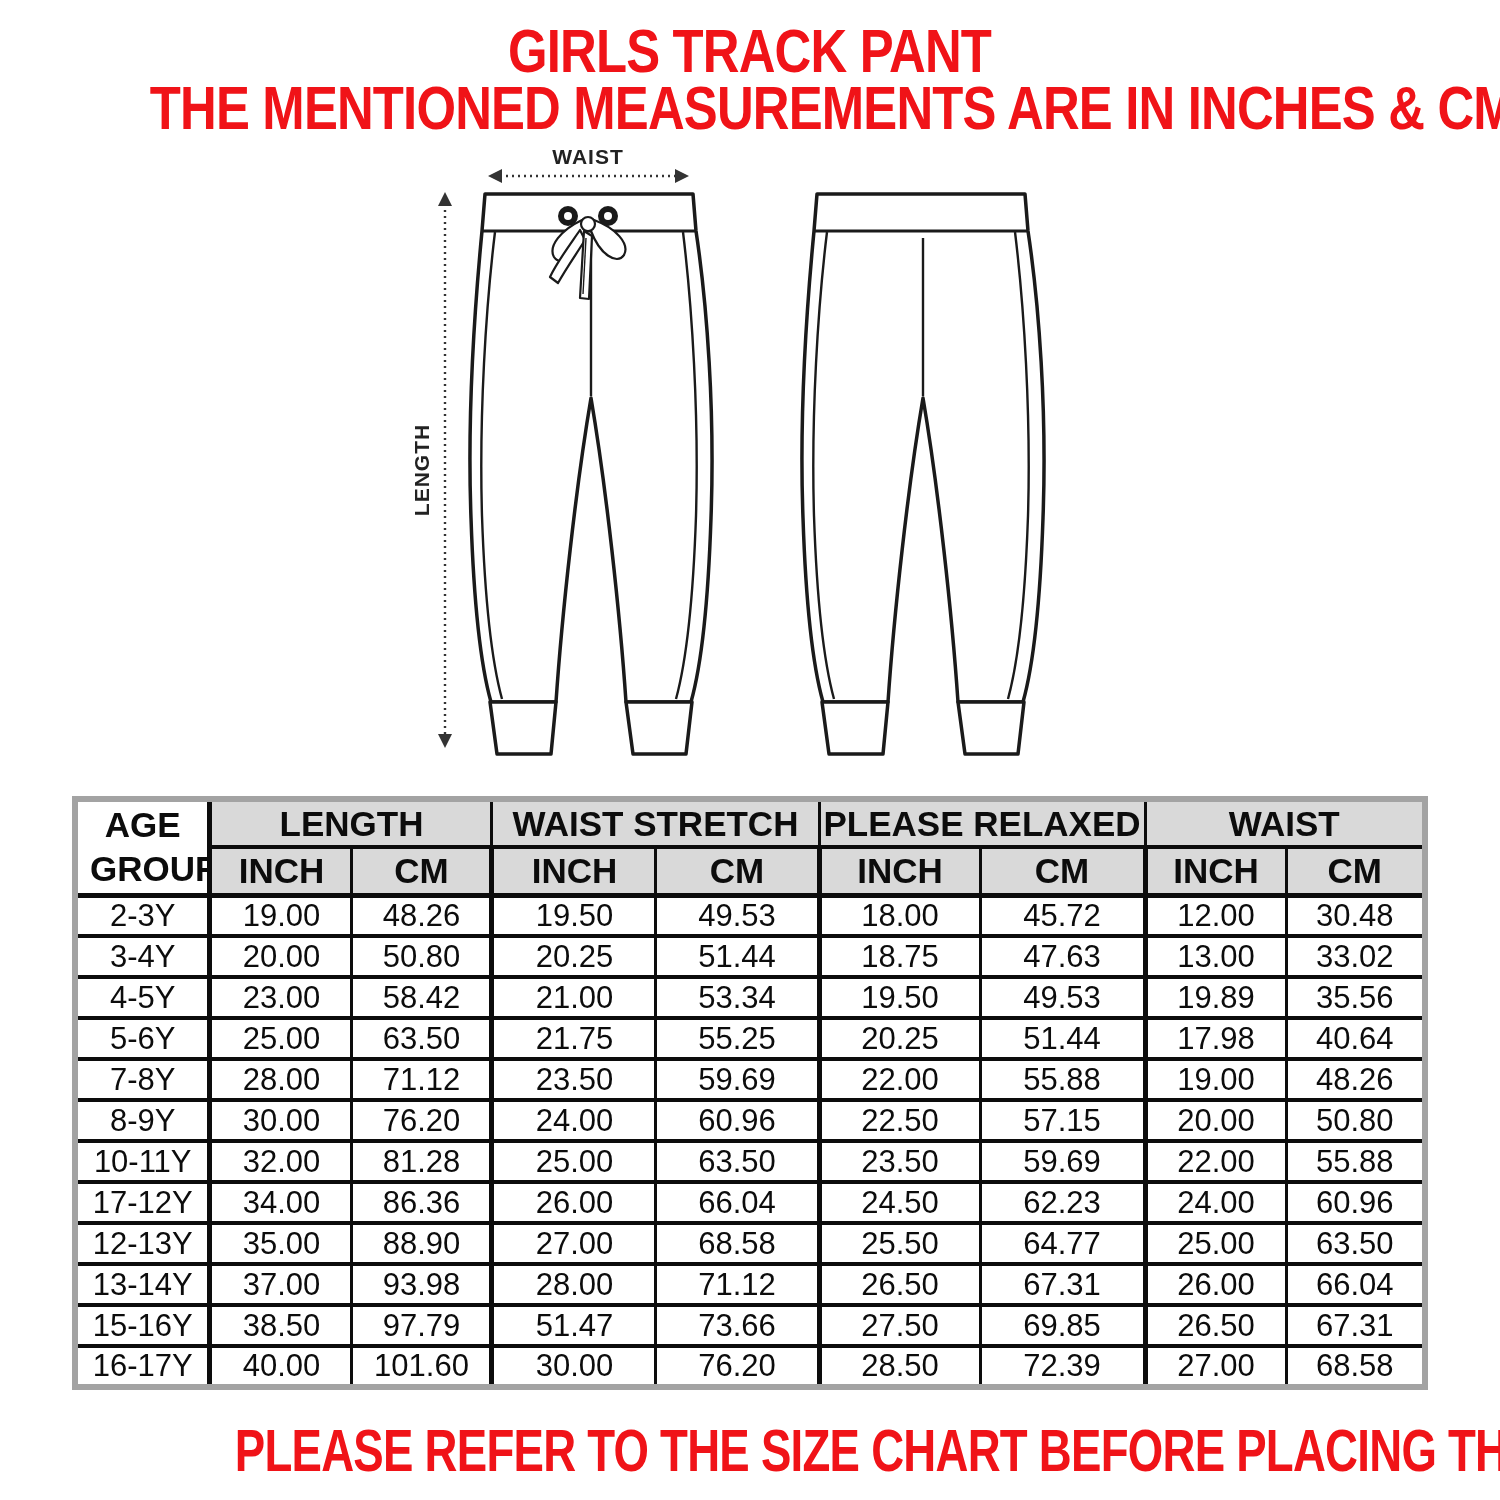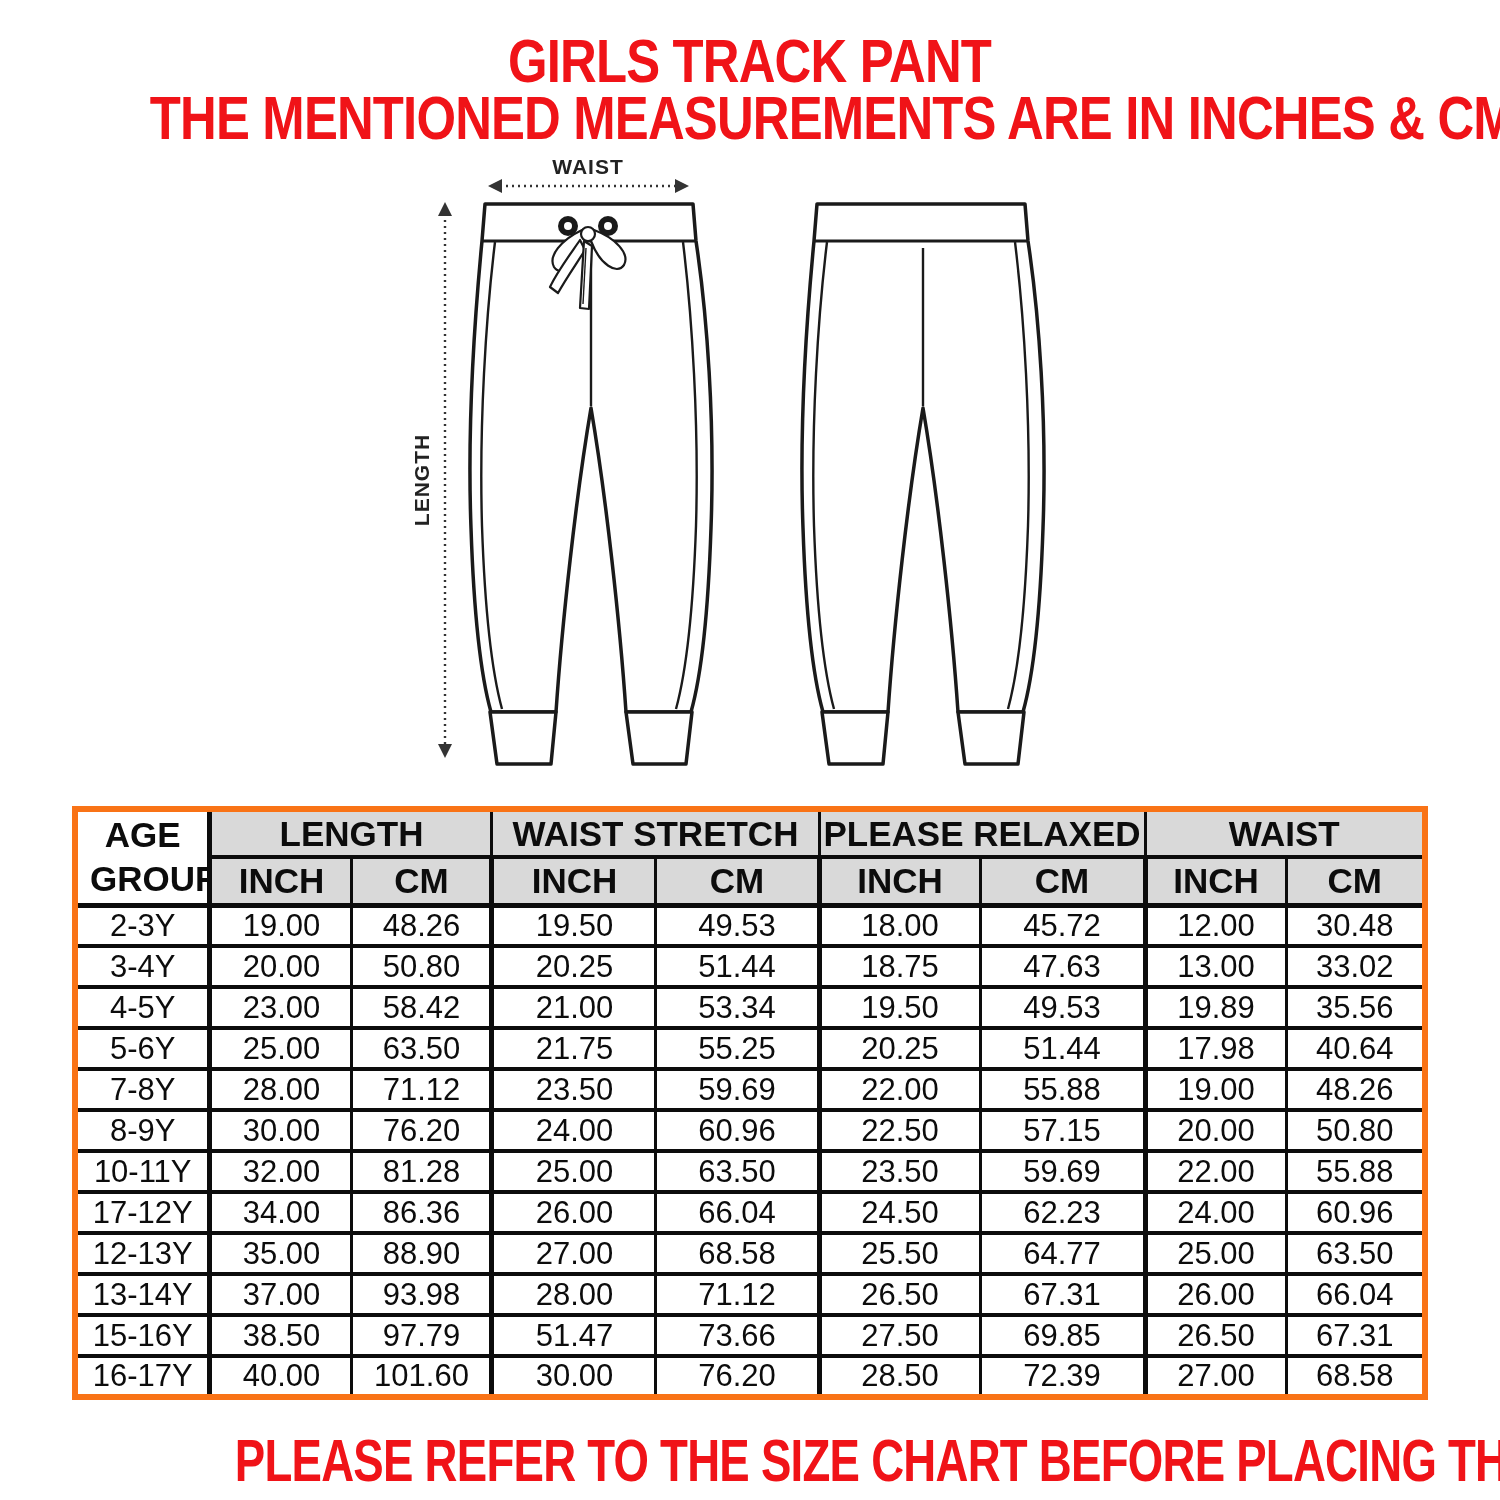--- a/index.html
+++ b/index.html
@@ -1,37 +1,37 @@
 <!DOCTYPE html>
 <html><head>
 <meta charset="utf-8">
 <style>
   * { margin: 0; padding: 0; box-sizing: border-box; }
   html, body { width: 1500px; height: 1500px; background: #ffffff; overflow: hidden; }
   body { font-family: "Liberation Sans", "DejaVu Sans", sans-serif; }
 
   
-  .title-block { padding-top: 32px; text-align: center; }
+  .title-block { padding-top: 22px; text-align: center; }
   .title-line {
     display: block; line-height: 57px; height: 57px;
     font-size: 62px; font-weight: bold; color: #f01318;
     white-space: nowrap;
   }
   .title-line > span { display: inline-block; transform: scaleX(0.82); transform-origin: 50% 50%; letter-spacing: -1px; }
 
   
   .diagram-wrap { width: 690px; margin: 10px auto 0 auto; }
   .diagram-wrap svg { display: block; }
   .measure-label { font-family: "Liberation Sans", sans-serif; font-weight: bold; font-size: 21px; fill: #222; letter-spacing: 1px; }
 
   
   table.size-table {
     width: 1350px; margin: 28px auto 0 auto;
     border-collapse: collapse; table-layout: fixed;
-    border: 6px solid #f97316;
+    border: 6px solid #a3a3a3;
   }
   .size-table th, .size-table td {
     text-align: center; vertical-align: middle;
     color: #0c0c0c; overflow: hidden;
   }
   .size-table thead th {
     background: #d9d9d9; font-size: 35px; font-weight: bold;
     height: 48px; border: 3px solid #0c0c0c; border-bottom-width: 5px;
   }
   .size-table thead th.age-head {

